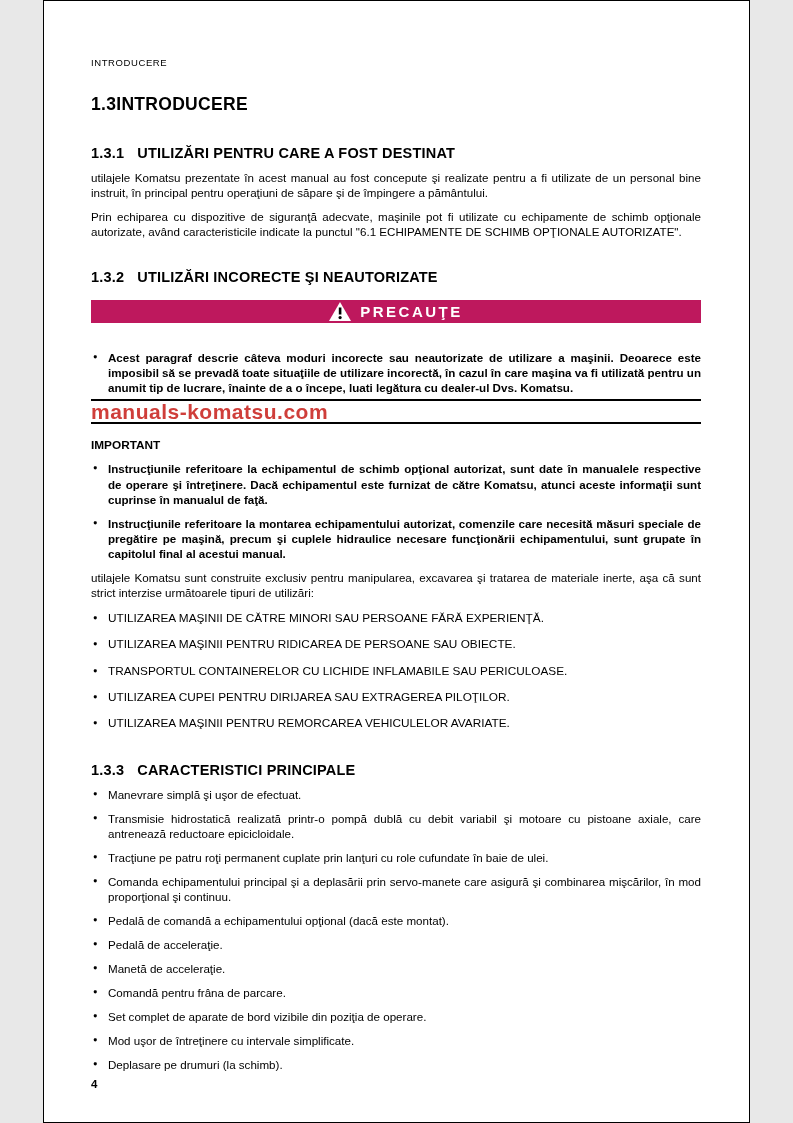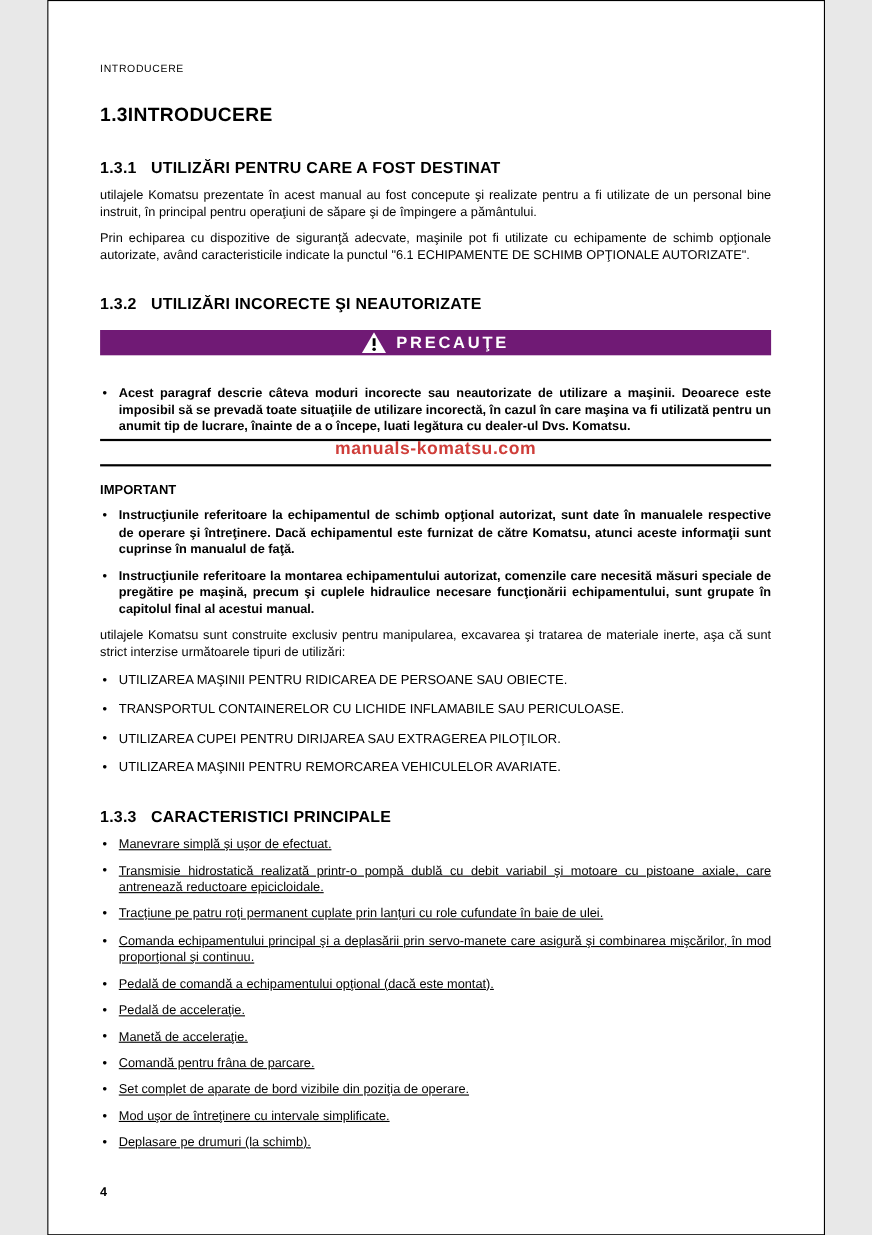--- a/index.html
+++ b/index.html
@@ -22,21 +22,21 @@
   h1.sec { margin:26px 0 0 0; font-size:17.5px; font-weight:bold; letter-spacing:0.3px; }
   h1.sec .hnum { margin-right:0; }
 
   h2.sub { margin:30px 0 0 0; font-size:14.5px; font-weight:bold; letter-spacing:0.2px; }
   h2.sub .hnum { margin-right:13px; }
 
   p.body { margin:9px 0 0 0; font-size:11.6px; line-height:1.3; text-align:justify; }
 
   .caution-banner {
     margin-top:15px;
-    background:#701a75;
+    background:#be185d;
     height:23px;
     display:flex; align-items:center; justify-content:center;
     gap:9px;
   }
   .caution-banner .caution-label {
     color:#fff; font-weight:bold; font-size:15px; letter-spacing:2.5px;
   }
   .warn-icon { display:flex; align-items:center; }
 
   ul.bl { list-style:none; margin:0; padding:0; font-size:11.6px; line-height:1.3; }
@@ -46,22 +46,22 @@
   ul.bl.caps li { margin-top:11px; text-align:left; font-size:11.8px; }
 
   .caution-block { margin-top:27px; }
 
   .watermark { position:relative; margin-top:4px; height:27px; }
   .wm-line { position:absolute; left:0; right:0; height:2px; background:#000; }
   .wm-line.top { top:0; }
   .wm-line.bottom { bottom:2px; }
   .wm-text {
     position:absolute; left:0; right:0; top:1px;
-    text-align:center;
-    font-size:16px; font-weight:bold;
+    text-align:left;
+    font-size:21px; font-weight:bold;
     color:#c9241f; opacity:0.88;
     letter-spacing:0.5px;
   }
 
   .important-label { margin-top:12px; font-size:11.8px; font-weight:bold; }
 
   .page-number { position:absolute; left:47px; bottom:32px; font-size:11.5px; font-weight:bold; }
 </style>
 </head>
 <body>
@@ -106,29 +106,30 @@
     <div class="important-label">IMPORTANT</div>
 
     <ul class="bl bold">
       <li>Instrucţiunile referitoare la echipamentul de schimb opţional autorizat, sunt date în manualele respective de operare şi întreţinere. Dacă echipamentul este furnizat de către Komatsu, atunci aceste informaţii sunt cuprinse în manualul de faţă.</li>
       <li>Instrucţiunile referitoare la montarea echipamentului autorizat, comenzile care necesită măsuri speciale de pregătire pe maşină, precum şi cuplele hidraulice necesare funcţionării echipamentului, sunt grupate în capitolul final al acestui manual.</li>
     </ul>
 
     <p class="body">utilajele Komatsu sunt construite exclusiv pentru manipularea, excavarea şi tratarea de materiale inerte, aşa că sunt strict interzise următoarele tipuri de utilizări:</p>
 
     <ul class="bl caps">
+      <li>UTILIZAREA MAŞINII DE CĂTRE MINORI SAU PERSOANE FĂRĂ EXPERIENŢĂ.</li>
       <li>UTILIZAREA MAŞINII PENTRU RIDICAREA DE PERSOANE SAU OBIECTE.</li>
       <li>TRANSPORTUL CONTAINERELOR CU LICHIDE INFLAMABILE SAU PERICULOASE.</li>
       <li>UTILIZAREA CUPEI PENTRU DIRIJAREA SAU EXTRAGEREA PILOŢILOR.</li>
       <li>UTILIZAREA MAŞINII PENTRU REMORCAREA VEHICULELOR AVARIATE.</li>
     </ul>
 
     <h2 class="sub"><span class="hnum">1.3.3</span><span>CARACTERISTICI PRINCIPALE</span></h2>
 
-    <ul class="bl" style="margin-top:6px;text-decoration:underline;">
+    <ul class="bl" style="margin-top:6px;">
       <li>Manevrare simplă şi uşor de efectuat.</li>
       <li>Transmisie hidrostatică realizată printr-o pompă dublă cu debit variabil şi motoare cu pistoane axiale, care antrenează reductoare epicicloidale.</li>
       <li>Tracţiune pe patru roţi permanent cuplate prin lanţuri cu role cufundate în baie de ulei.</li>
       <li>Comanda echipamentului principal şi a deplasării prin servo-manete care asigură şi combinarea mişcărilor, în mod proporţional şi continuu.</li>
       <li>Pedală de comandă a echipamentului opţional (dacă este montat).</li>
       <li>Pedală de acceleraţie.</li>
       <li>Manetă de acceleraţie.</li>
       <li>Comandă pentru frâna de parcare.</li>
       <li>Set complet de aparate de bord vizibile din poziţia de operare.</li>
       <li>Mod uşor de întreţinere cu intervale simplificate.</li>

